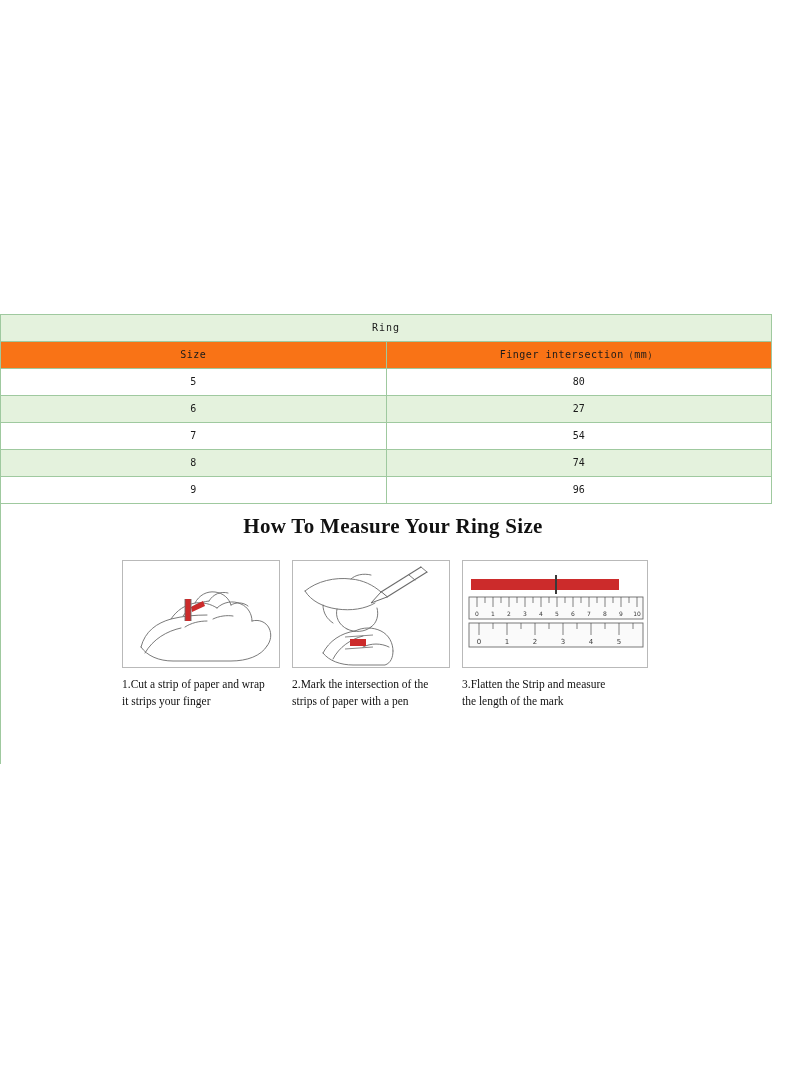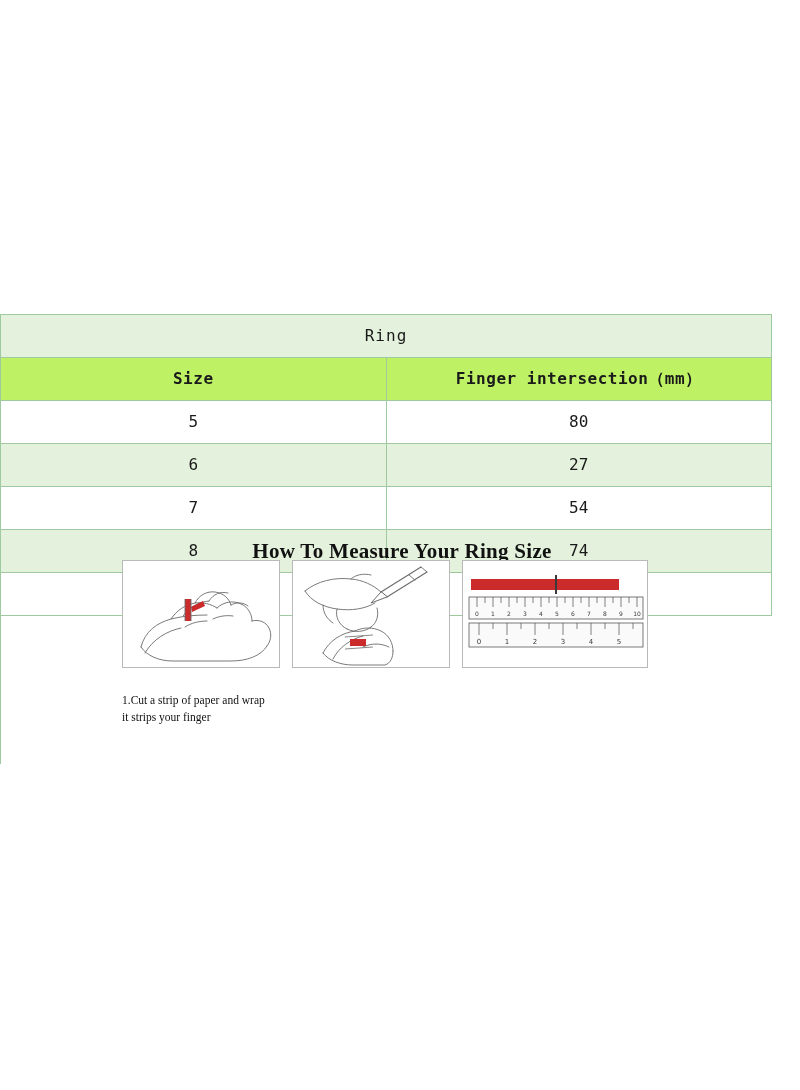--- a/index.html
+++ b/index.html
@@ -36,59 +36,57 @@
     border-collapse: collapse;
     table-layout: fixed;
   }
   table.size-table td {
     border: 1px solid #9fc99f;
     text-align: center;
     font-family: "DejaVu Sans Mono", monospace;
     color: #1a1a1a;
     height: 26px;
     line-height: 26px;
-    padding: 8px;
-    font-size: 16px;
+    padding: 0;
+    font-size: 10px;
     margin-left: 8px;
   }
   .row-title td {
     font-size: 16px;
     letter-spacing: 1px;
     background: #e4f2dd;
     height: 28px;
     line-height: 28px;
   }
   .row-head td {
     font-size: 15px;
     letter-spacing: 0.5px;
-    background: #bef264;
-    font-weight: bold;
+    background: #f97316;
   }
   .row-alt td {
     background: #e4f2dd;
   }
   .row-norm td {
     background: #ffffff;
   }
   .col-left { width: 411px; }
   .col-right { width: 360px; }
 
   
   .how-title {
     position: absolute;
-    left: 16px;
+    left: 7px;
     top: 514px;
     width: 772px;
     text-align: center;
     font-family: "Liberation Serif", serif;
     font-weight: bold;
     font-size: 21px;
     color: #111;
     letter-spacing: 0.3px;
-    margin-top: 25px;
   }
 
   
   .steps {
     position: absolute;
     left: 122px;
     top: 560px;
     width: 540px;
     display: flex;
     gap: 10px;
@@ -104,21 +102,21 @@
     position: relative;
     overflow: hidden;
     box-sizing: border-box;
   }
   .step.wide .step-img {
     width: 186px;
     height: 108px;
   }
   .step.wide { width: 188px; }
   .step-cap {
-    margin-top: 24px;
+    margin-top: 8px;
     font-family: "Liberation Serif", serif;
     font-size: 11.5px;
     line-height: 17px;
     color: #111;
   }
 
   svg { display: block; }
 
   
   .left-rule {
@@ -236,20 +234,24 @@
             <path d="M30 92 C36 100 48 104 60 104 L92 104 C98 102 100 96 100 90"></path>
             <path d="M70 86 C78 82 88 82 96 86"></path>
           </g>
 
           <rect x="57" y="78" width="16" height="7" fill="#cc2b2b"></rect>
           <g fill="none" stroke="#6b6b6b" stroke-width="0.8">
             <path d="M52 76 L80 74"></path>
             <path d="M52 88 L80 86"></path>
           </g>
         </svg>
+      </div>
+      <div class="step-cap">
+        <div>2.Mark the intersection of the</div>
+        <div>strips of paper with a pen</div>
       </div>
     </div>
 
     <div class="step wide">
       <div class="step-img">
         <svg width="186" height="108" viewBox="0 0 186 108">
 
           <rect x="8" y="18" width="148" height="11" fill="#cc2b2b"></rect>
           <rect x="92" y="14" width="2" height="19" fill="#3a3a3a"></rect>
 
@@ -313,16 +315,20 @@
               <text x="16" y="83">0</text>
                 <text x="44" y="83">1</text>
                 <text x="72" y="83">2</text>
               <text x="100" y="83">3</text>
                 <text x="128" y="83">4</text>
                 <text x="156" y="83">5</text>
             </g>
           </g>
         </svg>
       </div>
+      <div class="step-cap">
+        <div>3.Flatten the Strip and measure</div>
+        <div>the length of the mark</div>
+      </div>
     </div>
 
   </div>
 </div>
 
 </body></html>

